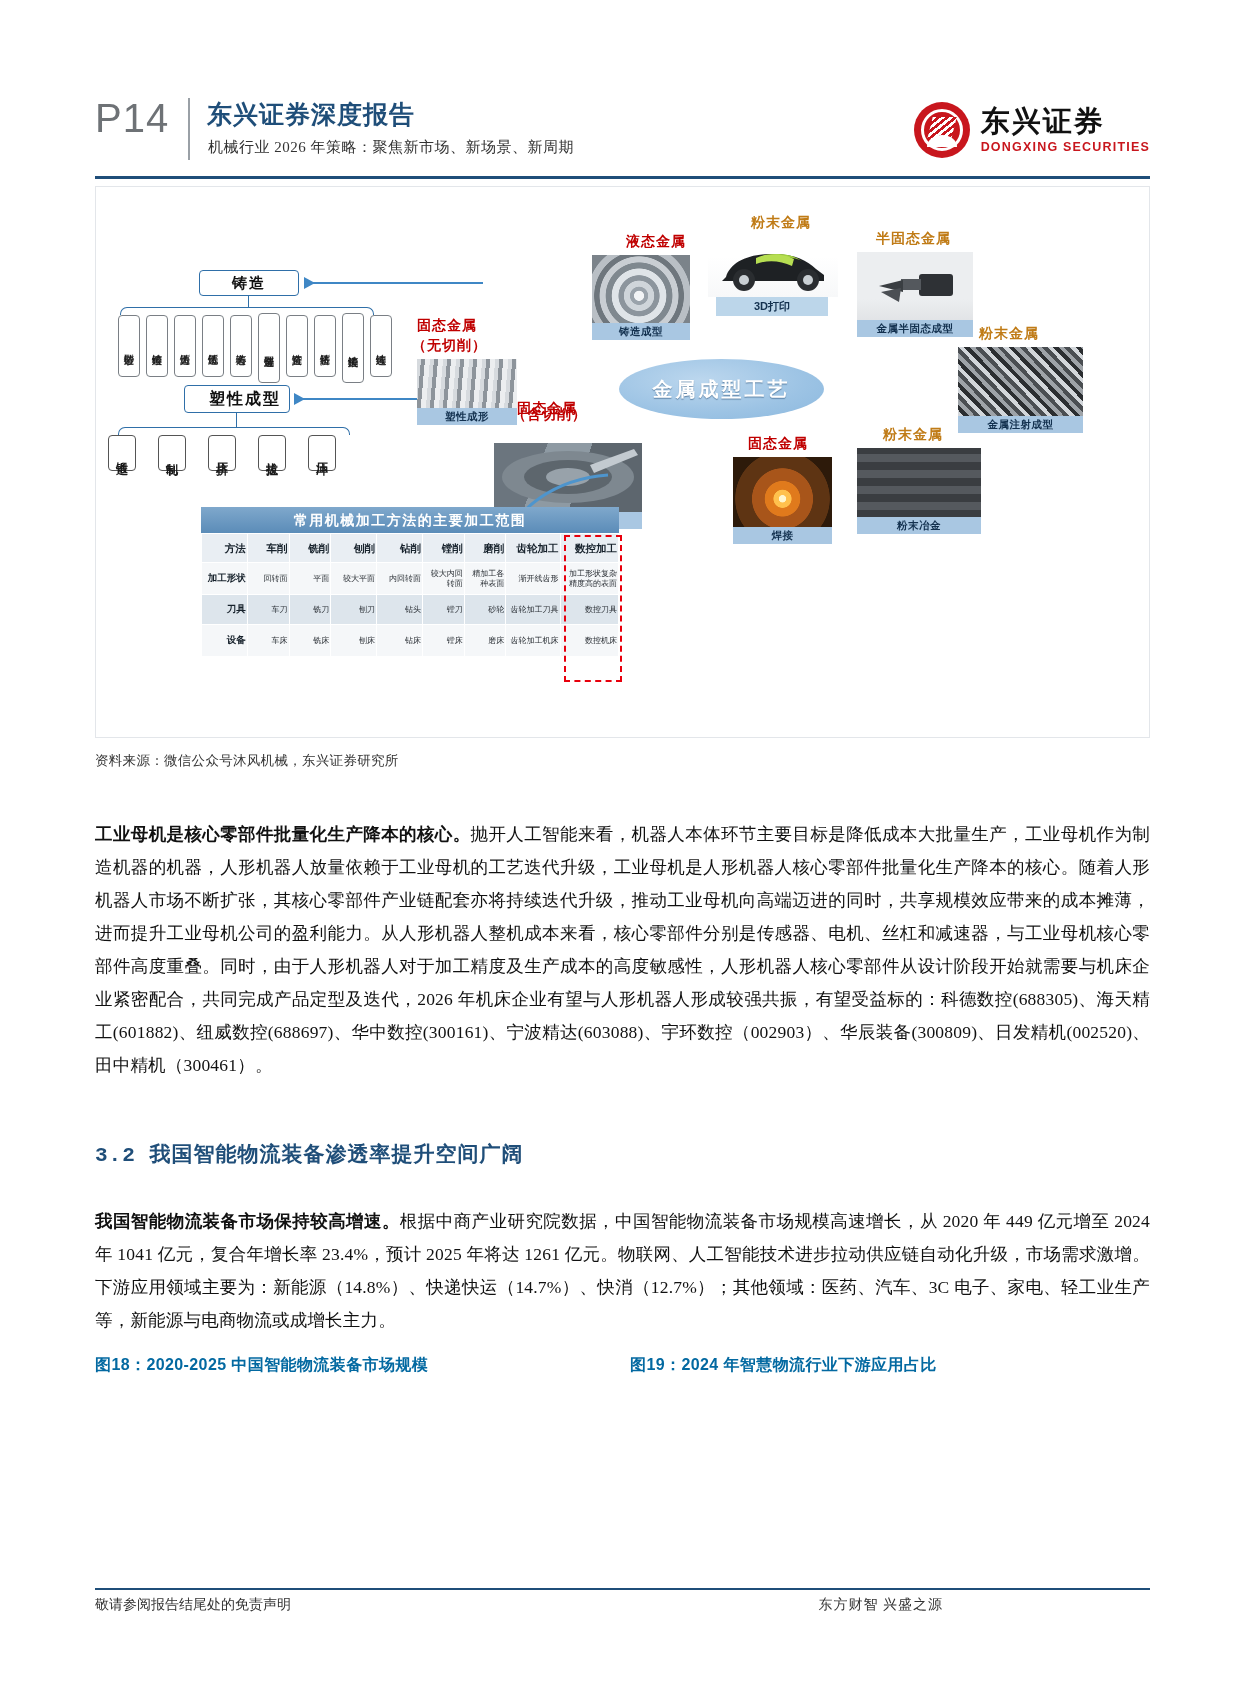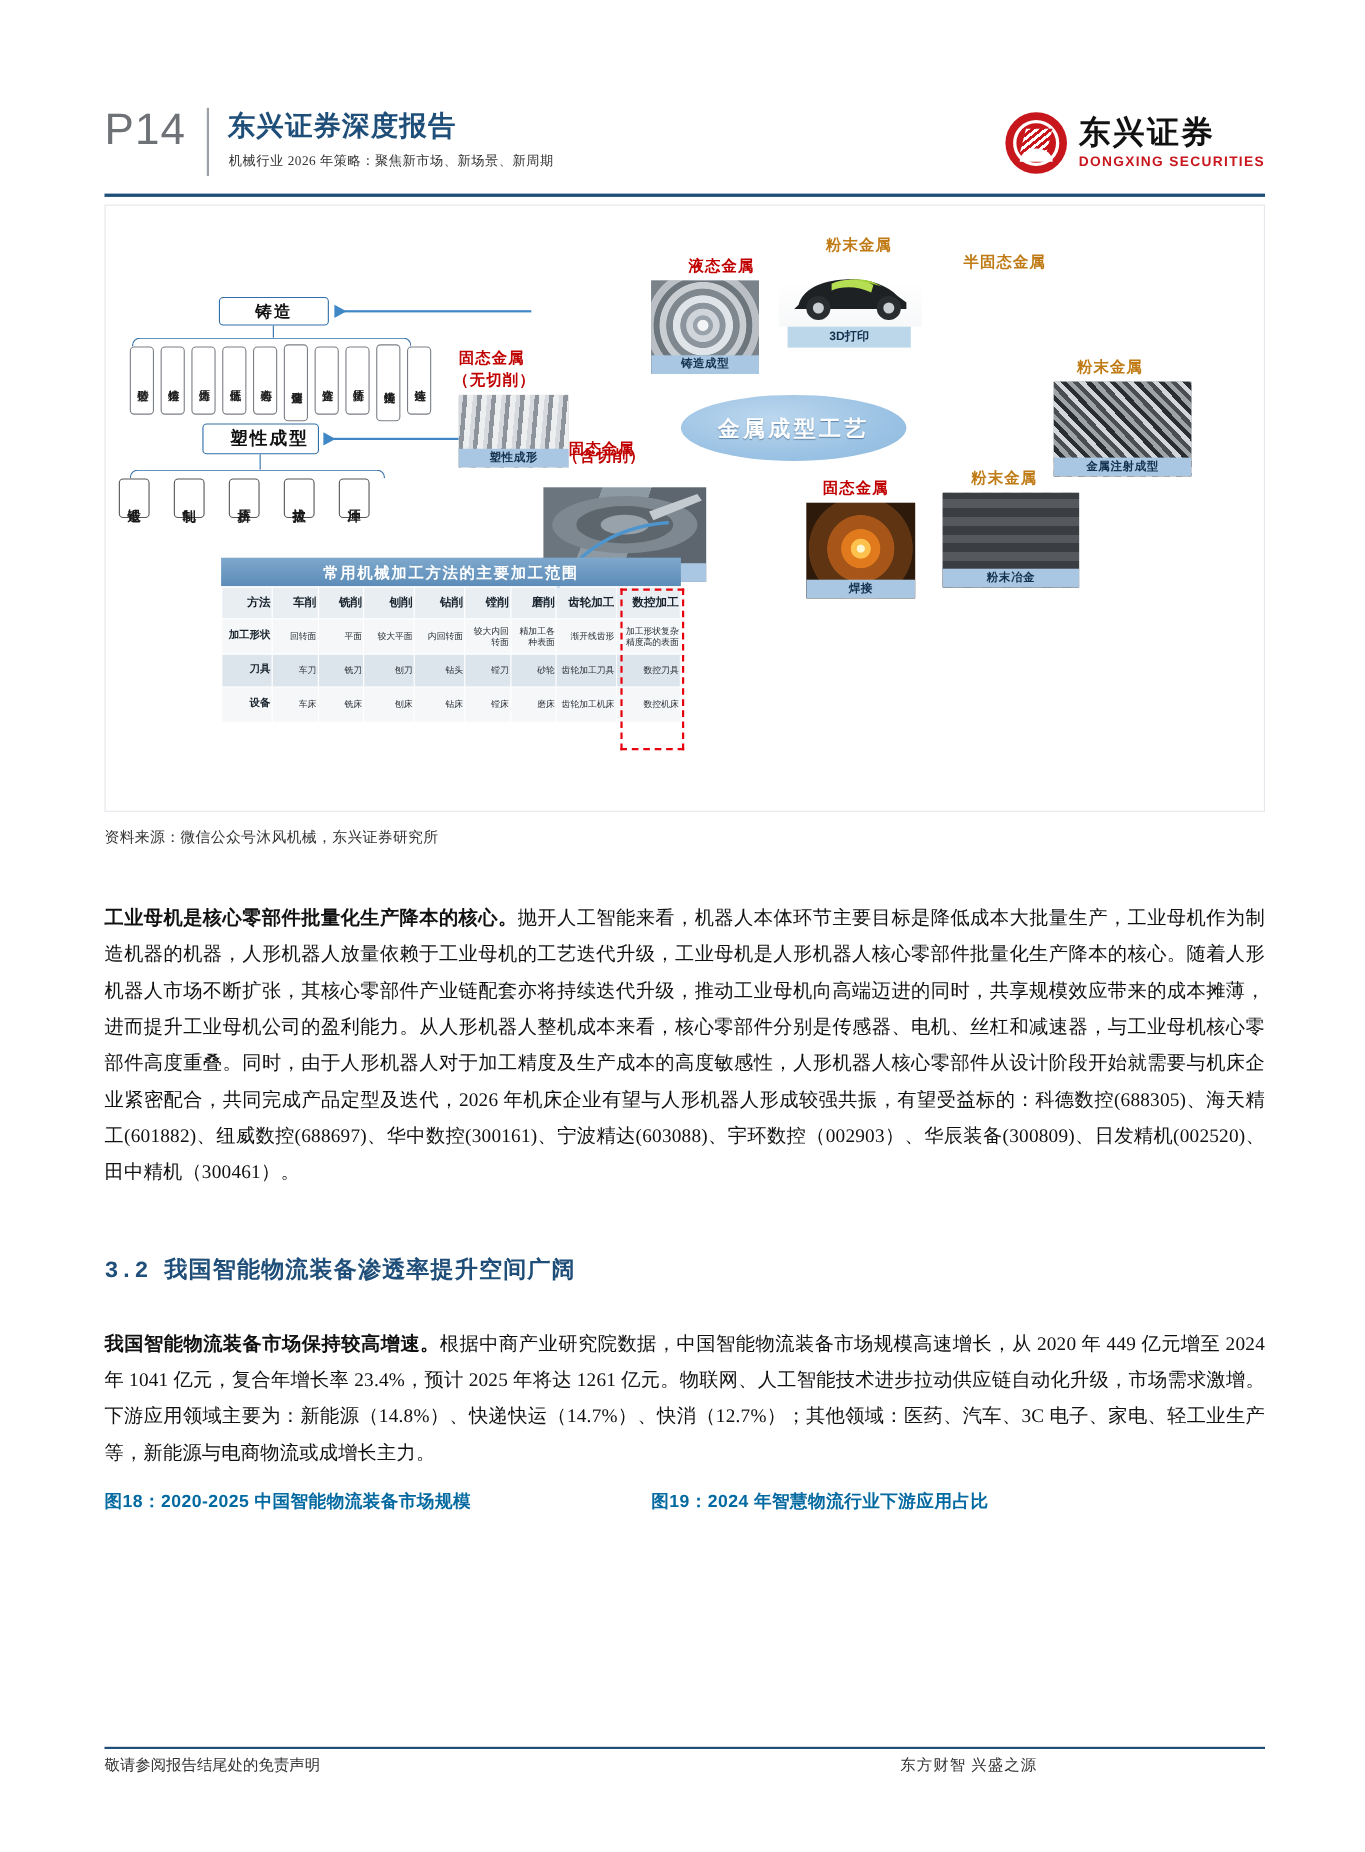--- a/index.html
+++ b/index.html
@@ -21,21 +21,21 @@
     font-size:40px; color:#6e7276; letter-spacing:1px; font-weight:400;
   }
   .hdr-divider { position:absolute; left:93px; top:6px; width:2px; height:62px; background:#9aa0a6; }
   .hdr-title {
     position:absolute; left:112px; top:6px;
     font-family:"Liberation Sans", sans-serif;
     font-size:25px; font-weight:bold; color:#1f4e79; letter-spacing:1px;
   }
   .hdr-sub {
     position:absolute; left:113px; top:46px;
-    font-size:12px; color:#333; letter-spacing:.5px;
+    font-size:15px; color:#333; letter-spacing:.5px;
   }
   .hdr-logo { position:absolute; right:0; top:10px; display:flex; align-items:center; gap:11px; }
   .logo-mark {
     width:56px; height:56px; border-radius:50%;
     background:#c8161d; position:relative; overflow:hidden;
     display:inline-block;
   }
   .logo-mark::before{
     content:""; position:absolute; left:7px; top:7px; right:7px; bottom:7px;
     border-radius:50%; border:3px solid #fff;
@@ -272,20 +272,29 @@
           <path d="M48 23 C58 18 74 18 86 24 L84 31 C72 25 58 25 48 29 Z" fill="#b6de52"></path>
           <circle cx="36" cy="45" r="11" fill="#2a2d30"></circle>
             <circle cx="36" cy="45" r="5" fill="#c9cfd3"></circle>
           <circle cx="100" cy="45" r="11" fill="#2a2d30"></circle>
             <circle cx="100" cy="45" r="5" fill="#c9cfd3"></circle>
         </svg>
       </div>
       <div class="cap-below" style="left:620px; top:110px; width:112px;">3D打印</div>
 
       <div class="lbl lbl-org" style="left:780px; top:43px;">半固态金属</div>
+      <div class="photo ph-semi" style="left:761px; top:65px; width:116px; height:85px;">
+        <svg width="116" height="68" viewBox="0 0 116 68">
+          <rect x="62" y="22" width="34" height="22" rx="3" fill="#2e3135"></rect>
+          <rect x="44" y="27" width="20" height="11" fill="#54585d"></rect>
+          <path d="M22 34 L46 28 L46 40 Z" fill="#3a3e42"></path>
+          <path d="M24 40 L44 36 L42 50 Z" fill="#4b4f54"></path>
+        </svg>
+        <div class="cap">金属半固态成型</div>
+      </div>
 
       <div class="lbl lbl-org" style="left:883px; top:138px;">粉末金属</div>
       <div class="photo ph-mim" style="left:862px; top:160px; width:125px; height:86px;">
         <div class="cap">金属注射成型</div>
       </div>
 
       <div class="lbl lbl-red" style="left:321px; top:130px;">固态金属</div>
       <div class="lbl lbl-red" style="left:316px; top:150px;">（无切削）</div>
       <div class="photo ph-plast" style="left:321px; top:172px; width:100px; height:66px;">
         <div class="cap">塑性成形</div>
@@ -391,19 +400,19 @@
     <b>工业母机是核心零部件批量化生产降本的核心。</b><span>抛开人工智能来看，机器人本体环节主要目标是降低成本大批量生产，工业母机作为制造机器的机器，人形机器人放量依赖于工业母机的工艺迭代升级，工业母机是人形机器人核心零部件批量化生产降本的核心。随着人形机器人市场不断扩张，其核心零部件产业链配套亦将持续迭代升级，推动工业母机向高端迈进的同时，共享规模效应带来的成本摊薄，进而提升工业母机公司的盈利能力。从人形机器人整机成本来看，核心零部件分别是传感器、电机、丝杠和减速器，与工业母机核心零部件高度重叠。同时，由于人形机器人对于加工精度及生产成本的高度敏感性，人形机器人核心零部件从设计阶段开始就需要与机床企业紧密配合，共同完成产品定型及迭代，2026 年机床企业有望与人形机器人形成较强共振，有望受益标的：科德数控(688305)、海天精工(601882)、纽威数控(688697)、华中数控(300161)、宁波精达(603088)、宇环数控（002903）、华辰装备(300809)、日发精机(002520)、田中精机（300461）。</span>
   </div>
 
   <div class="h3" style="top:1140px;font-family:Liberation Mono, monospace;">3.2 我国智能物流装备渗透率提升空间广阔</div>
 
   <div class="para" style="top:1205px;">
     <b>我国智能物流装备市场保持较高增速。</b><span>根据中商产业研究院数据，中国智能物流装备市场规模高速增长，从 2020 年 449 亿元增至 2024 年 1041 亿元，复合年增长率 23.4%，预计 2025 年将达 1261 亿元。物联网、人工智能技术进步拉动供应链自动化升级，市场需求激增。下游应用领域主要为：新能源（14.8%）、快递快运（14.7%）、快消（12.7%）；其他领域：医药、汽车、3C 电子、家电、轻工业生产等，新能源与电商物流或成增长主力。</span>
   </div>
 
   <div class="figcap" style="left:95px; top:1355px;">图18：2020-2025 中国智能物流装备市场规模</div>
-  <div class="figcap" style="left:592px; top:1355px;">图19：2024 年智慧物流行业下游应用占比</div>
+  <div class="figcap" style="left:630px; top:1355px;">图19：2024 年智慧物流行业下游应用占比</div>
 
   <div class="foot-rule"></div>
   <div class="foot-left">敬请参阅报告结尾处的免责声明</div>
   <div class="foot-right">东方财智 兴盛之源</div>
 
 </div>
 
 </body></html>

